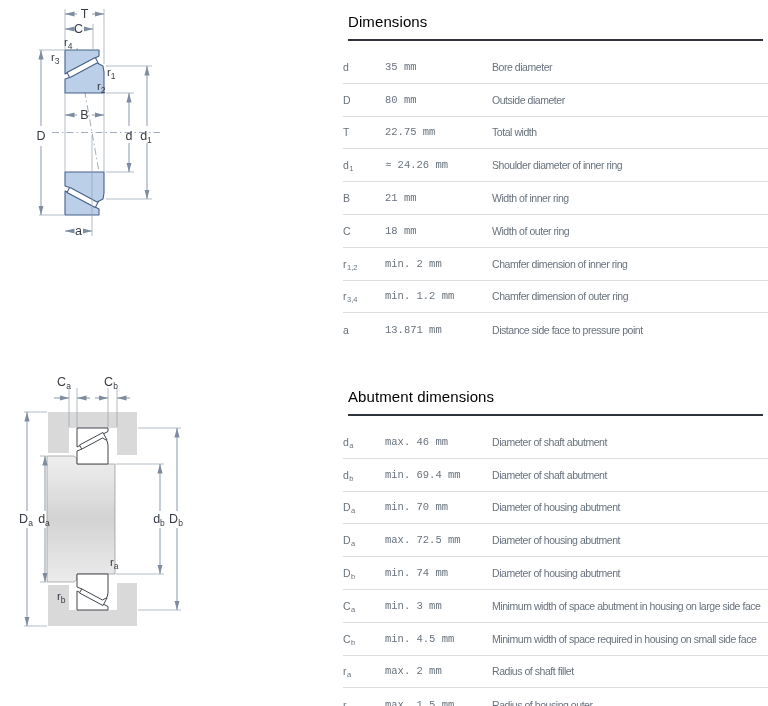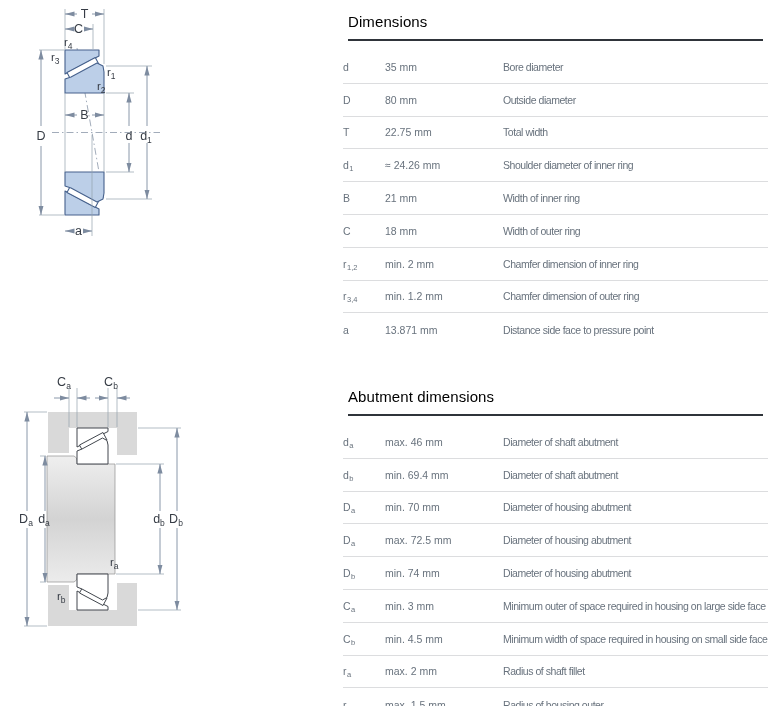--- a/index.html
+++ b/index.html
@@ -29,22 +29,22 @@
     margin:5px;padding:6px 0 9px;font-size:15px;font-weight:400;color:#000000;
     border-bottom:2px solid #2f343a;letter-spacing:0.1px;
   }
   .rows{padding-top:5px;}
   .trow{
     display:flex;align-items:center;height:32.8px;box-sizing:border-box;
     border-bottom:1px solid #dcdddf;color:#68727d;font-size:10.5px;
   }
   .trow:last-child{border-bottom:none;}
   .c-sym{width:42px;flex:none;}
-  .c-val{width:107px;flex:none;}
-  .c-desc{flex:1;letter-spacing:-0.45px;white-space:nowrap;overflow:hidden;margin-left:11px;}
+  .c-val{width:107px;flex:none;font-family:Liberation Mono, monospace;}
+  .c-desc{flex:1;letter-spacing:-0.45px;white-space:nowrap;overflow:hidden;}
   .trow sub{font-size:7.5px;position:relative;top:2px;left:0.5px;vertical-align:baseline;}
 </style>
 </head>
 <body>
 
 <svg id="diag1" class="diag" width="200" height="250" viewBox="0 0 200 250">
   <defs>
     <marker id="ah" viewBox="0 0 10 6" refX="9.5" refY="3" markerWidth="10" markerHeight="6" orient="auto-start-reverse" markerUnits="userSpaceOnUse">
       <path d="M0,0.4 L9.5,3 L0,5.6 Z" fill="#7e8ca0"></path>
     </marker>
@@ -289,21 +289,21 @@
           <span class="c-desc">Diameter of housing abutment</span>
         </div>
         <div class="trow">
           <span class="c-sym">D<sub>b</sub></span>
           <span class="c-val">min. 74 mm</span>
           <span class="c-desc">Diameter of housing abutment</span>
         </div>
         <div class="trow">
           <span class="c-sym">C<sub>a</sub></span>
           <span class="c-val">min. 3 mm</span>
-          <span class="c-desc">Minimum outer of space required in housing on large side face</span>
+          <span class="c-desc">Minimum width of space abutment in housing on large side face</span>
         </div>
         <div class="trow">
           <span class="c-sym">C<sub>b</sub></span>
           <span class="c-val">min. 4.5 mm</span>
           <span class="c-desc">Minimum width of space required in housing on small side face</span>
         </div>
         <div class="trow">
           <span class="c-sym">r<sub>a</sub></span>
           <span class="c-val">max. 2 mm</span>
           <span class="c-desc">Radius of shaft fillet</span>

